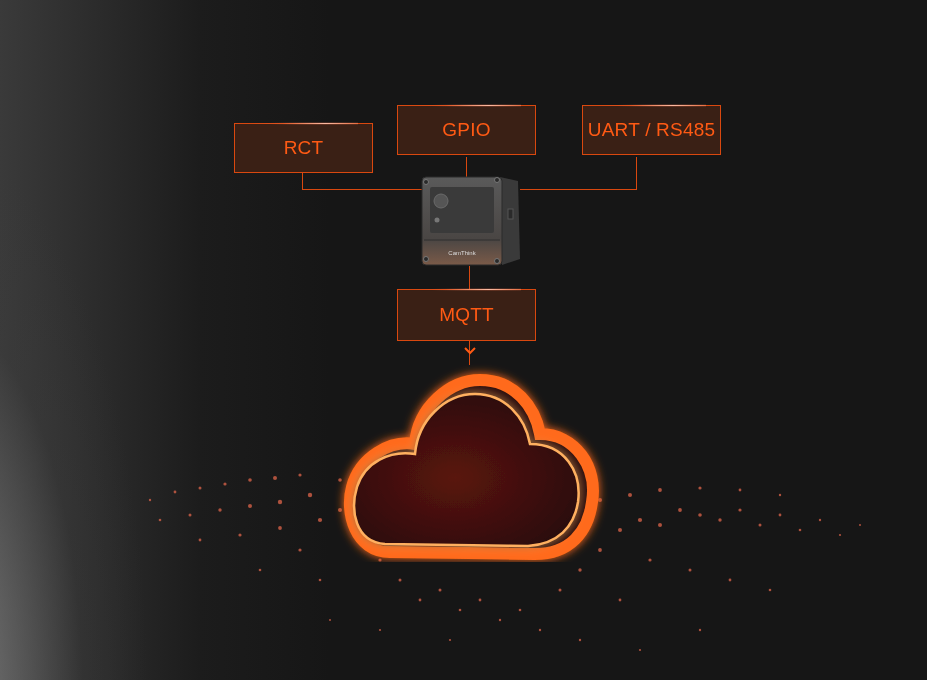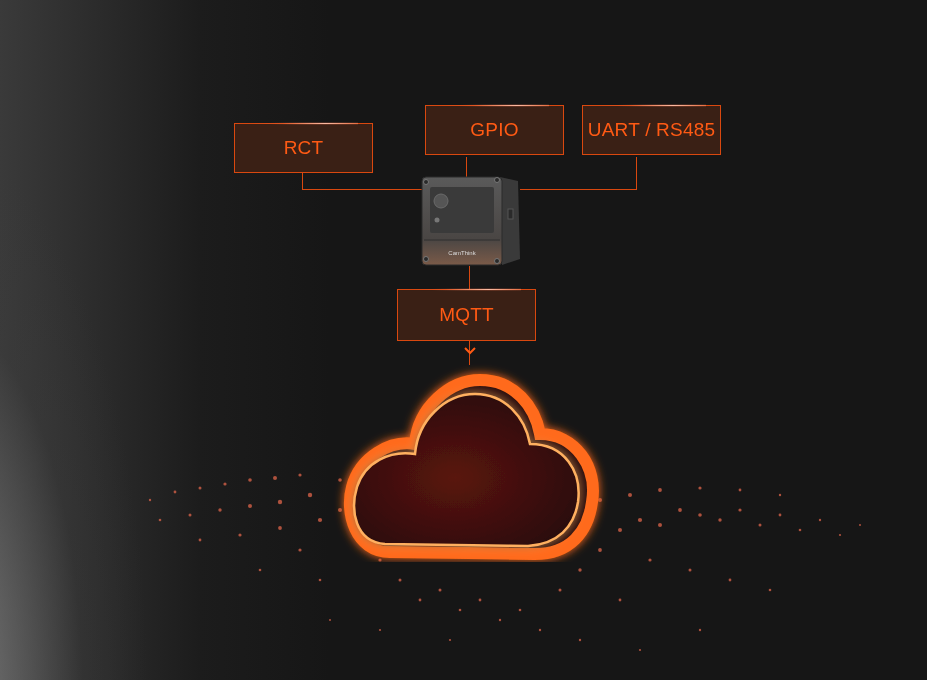--- a/index.html
+++ b/index.html
@@ -99,21 +99,21 @@
 <div class="line" style="left:520px;top:189px;width:117px;height:1px;"></div>
 <div class="line" style="left:469px;top:266px;width:1px;height:23px;"></div>
 <div class="line" style="left:469px;top:341px;width:1px;height:24px;"></div>
 <svg style="position:absolute;left:463px;top:346px;" width="14" height="10" viewBox="0 0 14 10">
   <polyline points="2,2 7,7 12,2" fill="none" stroke="#ff5a14" stroke-width="2"></polyline>
 </svg>
 
 <div class="box" style="left:234px;top:123px;width:139px;">
   <span>RCT</span>
 </div>
-<div class="box" style="left:397px;top:105px;width:139px;margin-left:28px;">
+<div class="box" style="left:397px;top:105px;width:139px;">
   <span>GPIO</span>
 </div>
 <div class="box" style="left:582px;top:105px;width:139px;">
   <span>UART / RS485</span>
 </div>
 
 <svg class="camera" viewBox="0 0 102 94">
   <defs>
     <linearGradient id="camfront" x1="0" y1="0" x2="0" y2="1">
       <stop offset="0" stop-color="#5a5a5a"></stop>

